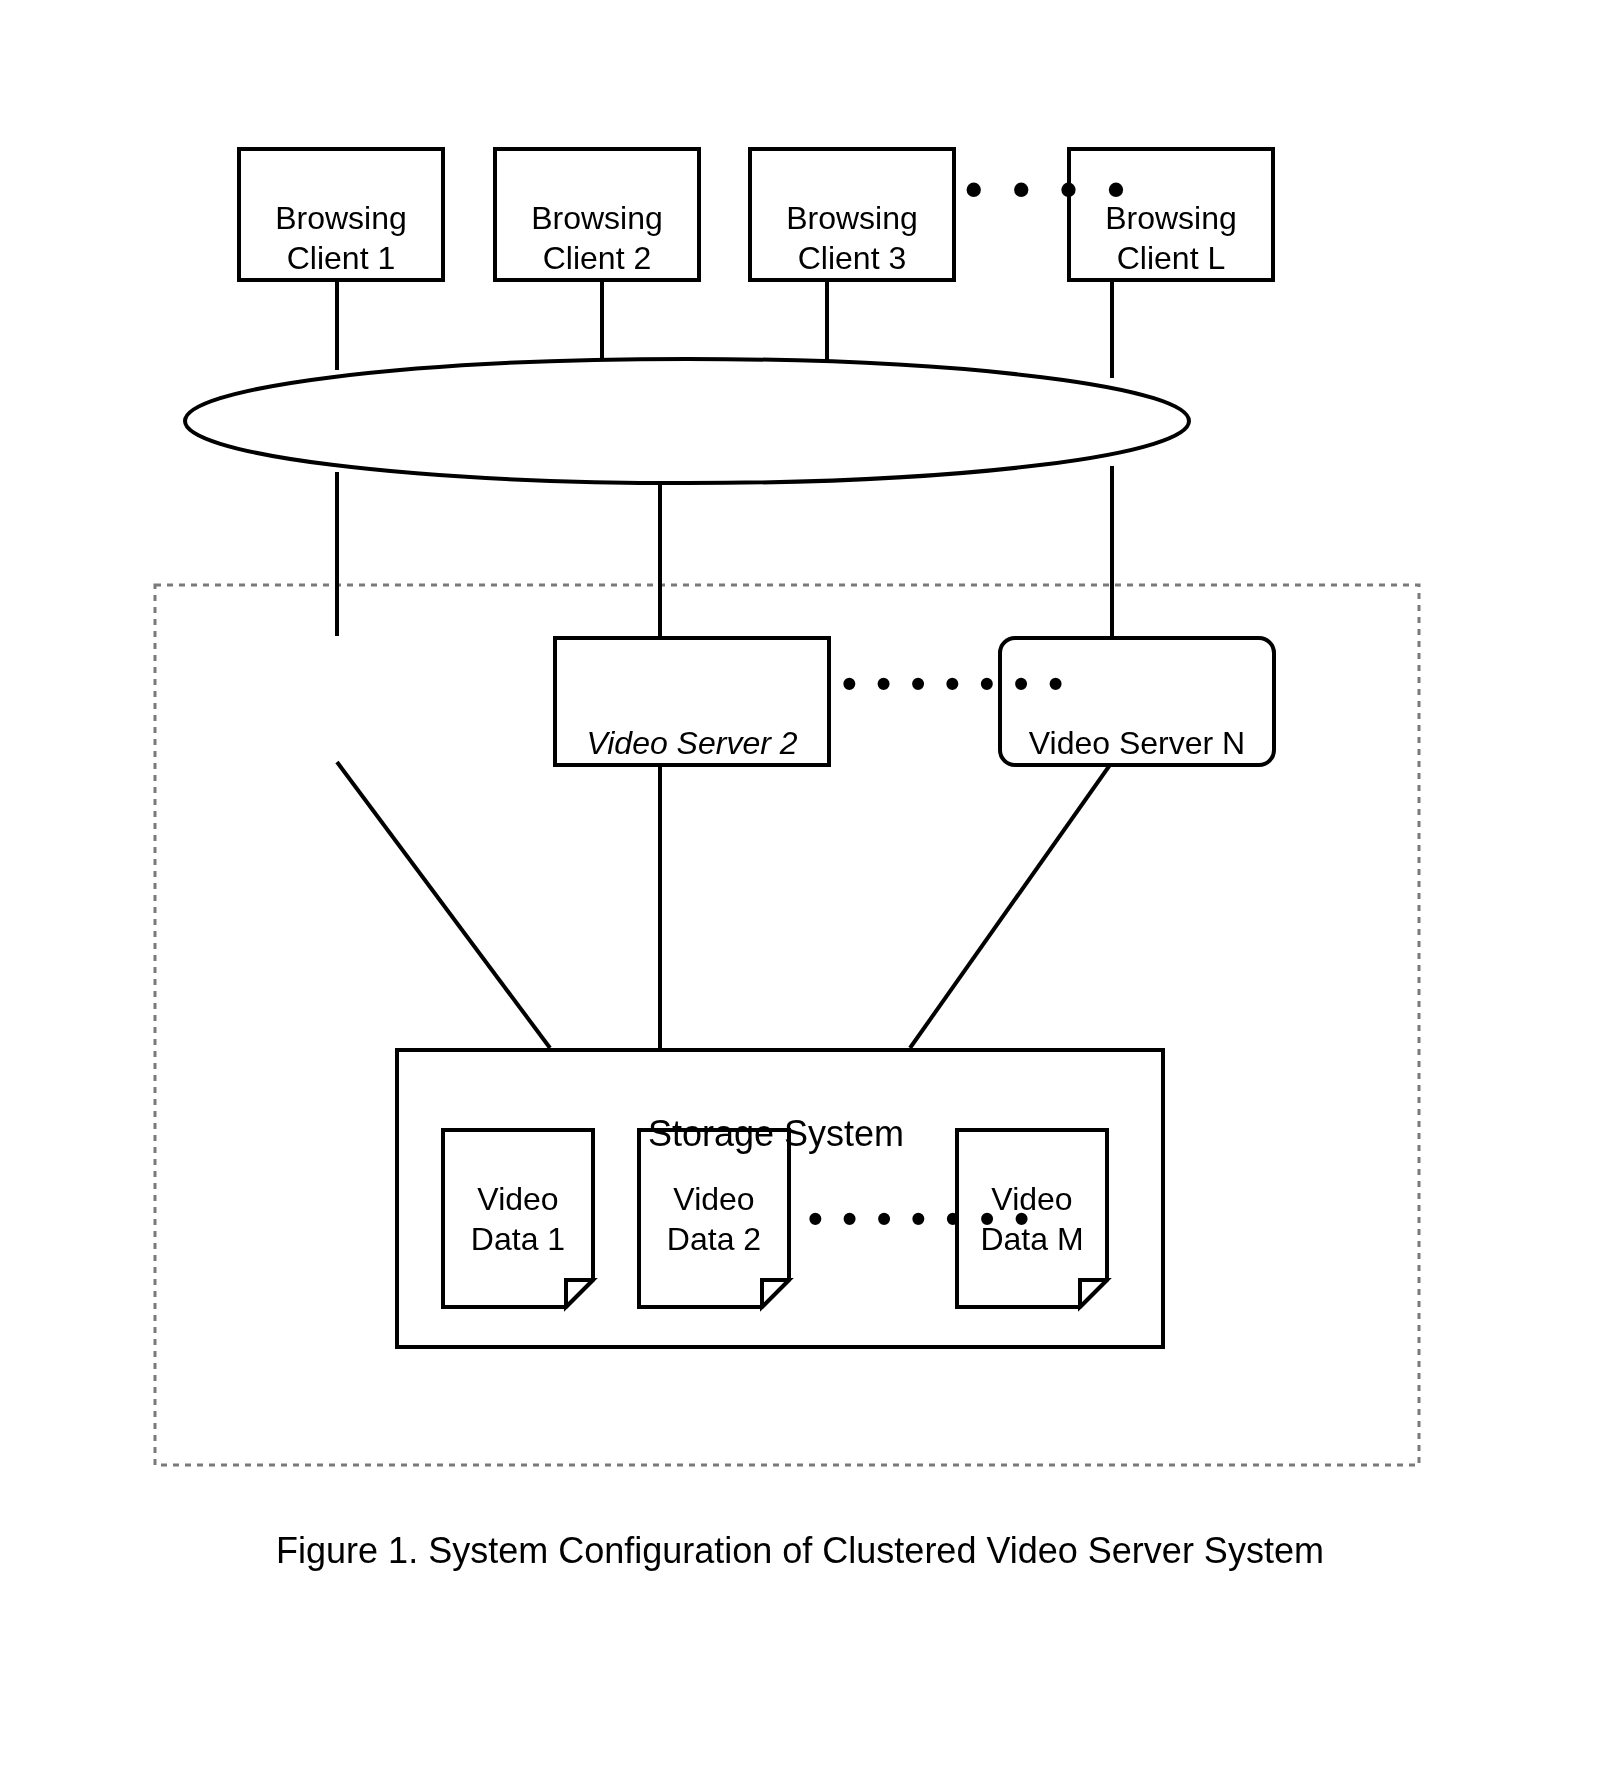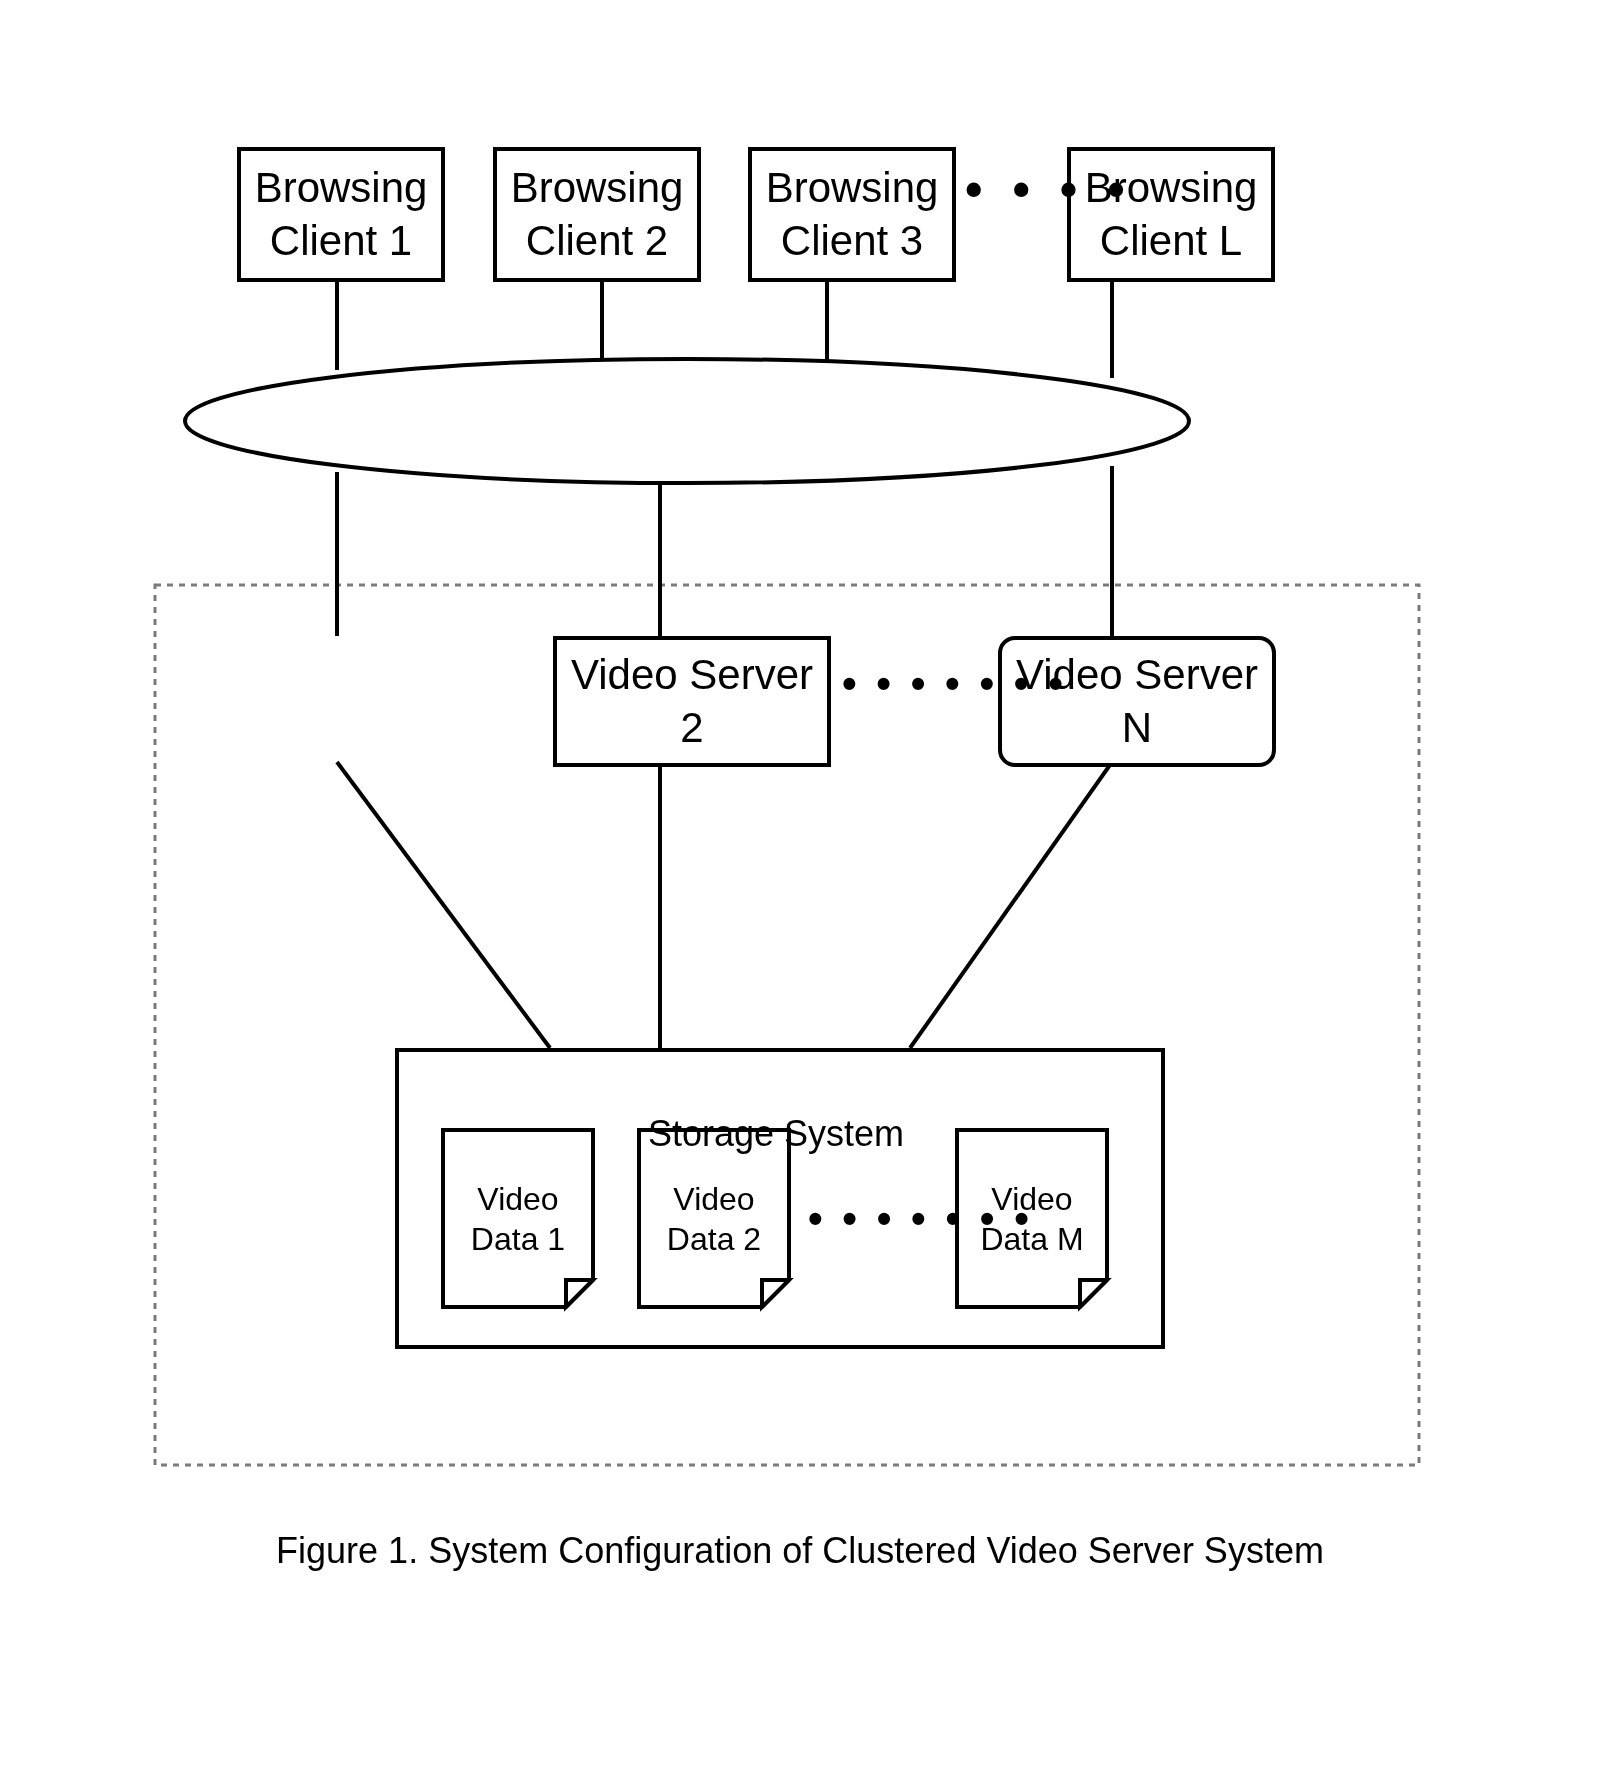--- a/index.html
+++ b/index.html
@@ -1,18 +1,18 @@
 <!DOCTYPE html>
 <html><head>
 <meta charset="utf-8">
 <style>
   html,body{margin:0;padding:0;background:#fff;font-family:Arial,Helvetica,sans-serif;}
   .page{position:relative;width:1600px;height:1772px;}
   svg{position:absolute;top:0;left:0;}
-  .box{position:absolute;border:4px solid #000;background:#fff;display:flex;align-items:center;justify-content:center;text-align:center;font-size:42px;line-height:1.25;}
+  .box{position:absolute;border:4px solid #000;background:#fff;display:flex;align-items:flex-end;justify-content:center;text-align:center;font-size:32px;line-height:1.25;}
   .dots{position:absolute;font-size:50px;font-weight:bold;letter-spacing:8px;}
   .label{position:absolute;font-size:36px;text-align:center;}
   .storage{position:absolute;border:4px solid #000;}
   .ellipse-text{font-size:36px;}
   .doc{position:absolute;width:150px;height:177px;display:flex;align-items:center;justify-content:center;text-align:center;font-size:32px;line-height:1.25;}
 </style>
 </head>
 <body>
 <div class="page">
 
@@ -54,21 +54,21 @@
 <div class="box" style="left:748px;top:147px;width:200px;height:127px;">
   <span><span>Browsing</span><br><span>Client 3</span></span>
 </div>
 <div class="box" style="left:1067px;top:147px;width:200px;height:127px;">
   <span><span>Browsing</span><br><span>Client L</span></span>
 </div>
 
 <div class="dots" style="left:965px;top:160px;">• • • •</div>
 
 
-<div class="box" style="left:553px;top:636px;width:270px;height:123px;">
+<div class="box" style="left:553px;top:636px;width:270px;height:123px;font-style:italic;">
   <span>Video Server 2</span>
 </div>
 <div class="box" style="left:998px;top:636px;width:270px;height:123px;border-radius:17px;">
   <span>Video Server N</span>
 </div>
 
 <div class="dots" style="left:842px;top:660px;font-size:42px;letter-spacing:4px;">• • • • • • •</div>
 
 <div class="storage" style="left:395px;top:1048px;width:762px;height:293px;"></div>
 <div class="label" style="left:395px;top:1113px;width:762px;">Storage System</div>

